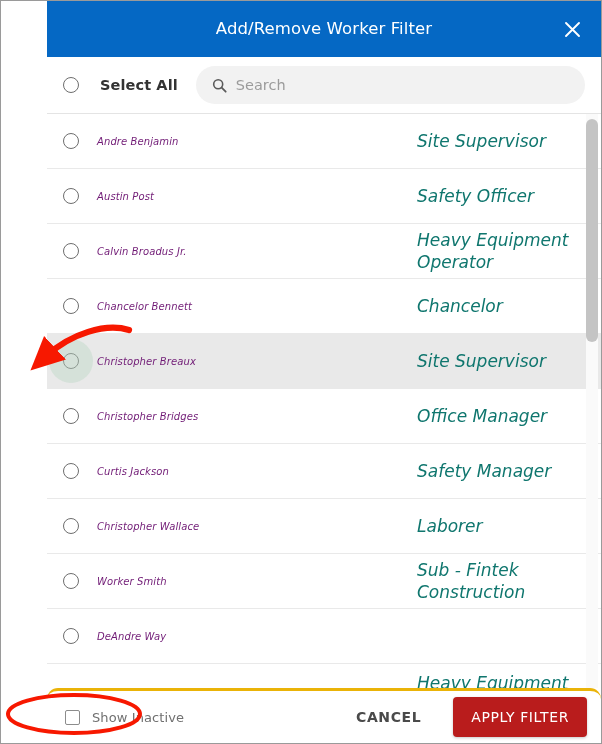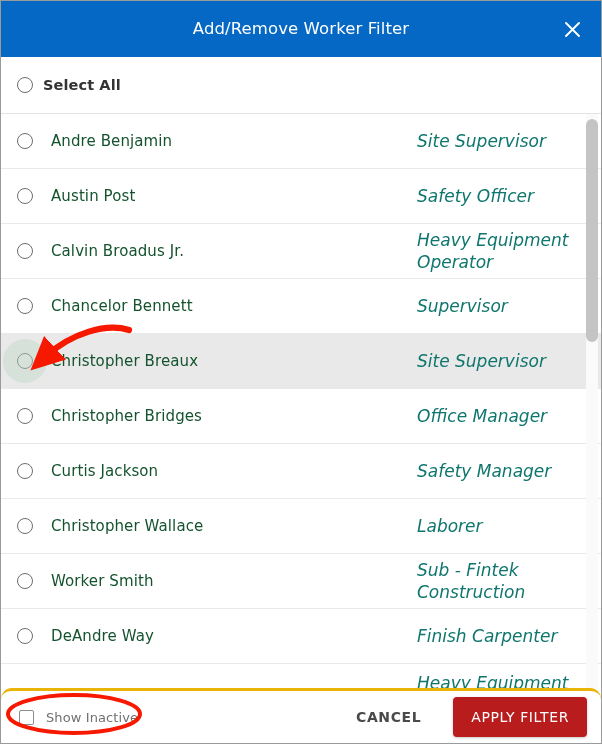--- a/index.html
+++ b/index.html
@@ -12,20 +12,21 @@
     overflow: hidden;
   }
   #dialog {
     position: relative;
     width: 602px; height: 744px;
     background: #ffffff;
     border: 1px solid #9a9a9a;
     display: flex;
     flex-direction: column;
     overflow: hidden;
+    padding-left: 46px;
   }
 
   
   .header {
     position: relative;
     flex: 0 0 56px;
     background: #0568c4;
     display: flex;
     align-items: center;
     justify-content: center;
@@ -52,21 +53,21 @@
     flex: 0 0 57px;
     display: flex;
     align-items: center;
     padding: 0 16px 0 16px;
     background: #fff;
     border-bottom: 1px solid #e4e4e4;
   }
   .select-all {
     display: flex;
     align-items: flex-start;
-    gap: 10px;
+    gap: 21px;
     margin-right: 18px;
     cursor: pointer;
     white-space: nowrap;
   }
   .radio {
     width: 16px; height: 16px;
     border: 1.4px solid #6e6e6e;
     border-radius: 50%;
     flex: 0 0 16px;
     background: transparent;
@@ -133,23 +134,24 @@
     position: absolute;
     left: 50%; top: 50%;
     transform: translate(-50%, -50%);
     width: 44px; height: 44px;
     border-radius: 50%;
     background: rgba(186, 214, 196, .42);
     pointer-events: none;
   }
   .row-name {
     flex: 1 1 auto;
-    font-size: 15px;
-    color: #14532d;
+    font-size: 10px;
+    color: #701a75;
     letter-spacing: .1px;
+    font-style: italic;
   }
   .row-role {
     flex: 0 0 auto;
     width: 160px;
     text-align: left;
     font-size: 17px;
     font-style: italic;
     color: #0f766e;
     line-height: 1.32;
   }
@@ -253,20 +255,29 @@
         <path d="M3 3 L16 16 M16 3 L3 16" stroke="#ffffff" stroke-width="1.9" stroke-linecap="round" fill="none"></path>
       </svg>
     </div>
   </div>
 
   <div class="searchbar">
     <div class="select-all">
       <span class="radio"></span>
       <span class="select-all-label">Select All</span>
     </div>
+    <div class="search-field">
+      <span>
+        <svg width="15" height="15" viewBox="0 0 16 16" aria-hidden="true">
+          <circle cx="6.6" cy="6.6" r="4.8" stroke="#5b5b5b" stroke-width="1.7" fill="none"></circle>
+          <path d="M10.3 10.3 L14.6 14.6" stroke="#5b5b5b" stroke-width="1.9" stroke-linecap="round"></path>
+        </svg>
+      </span>
+      <input class="search-input" type="text" placeholder="Search" style="">
+    </div>
   </div>
 
   <div class="list-wrap">
     <div class="list" id="worker-list">
         <div class="row">
           <span class="radio-cell">
             <span class="radio"></span>
           </span>
           <span class="row-name">Andre Benjamin</span>
           <span class="row-role">Site Supervisor</span>
@@ -283,21 +294,21 @@
             <span class="radio"></span>
           </span>
           <span class="row-name">Calvin Broadus Jr.</span>
           <span class="row-role">Heavy Equipment Operator</span>
         </div>
         <div class="row">
           <span class="radio-cell">
             <span class="radio"></span>
           </span>
           <span class="row-name">Chancelor Bennett</span>
-          <span class="row-role">Supervisor</span>
+          <span class="row-role">Chancelor</span>
         </div>
         <div class="row highlight">
           <span class="radio-cell">
             <span class="ripple"></span>
             <span class="radio"></span>
           </span>
           <span class="row-name">Christopher Breaux</span>
           <span class="row-role">Site Supervisor</span>
         </div>
         <div class="row">
@@ -326,21 +337,20 @@
             <span class="radio"></span>
           </span>
           <span class="row-name">Worker Smith</span>
           <span class="row-role">Sub - Fintek Construction</span>
         </div>
         <div class="row">
           <span class="radio-cell">
             <span class="radio"></span>
           </span>
           <span class="row-name">DeAndre Way</span>
-          <span class="row-role">Finish Carpenter</span>
         </div>
         <div class="row partial">
           <span class="radio-cell"></span>
           <span class="row-name"></span>
           <span class="row-role">Heavy Equipment</span>
         </div>
       </div>
     <div class="scroll-track">
       <div class="scroll-thumb"></div>
     </div>

